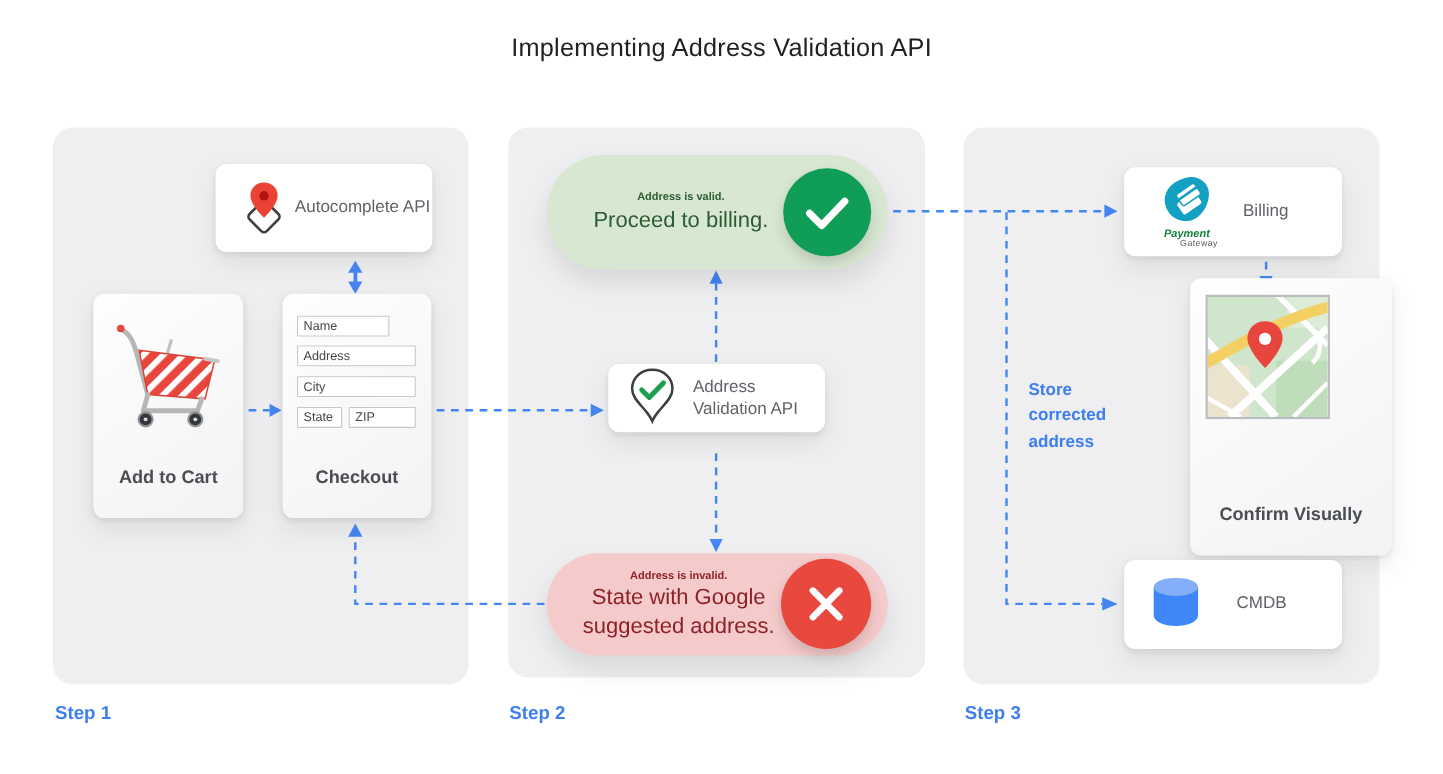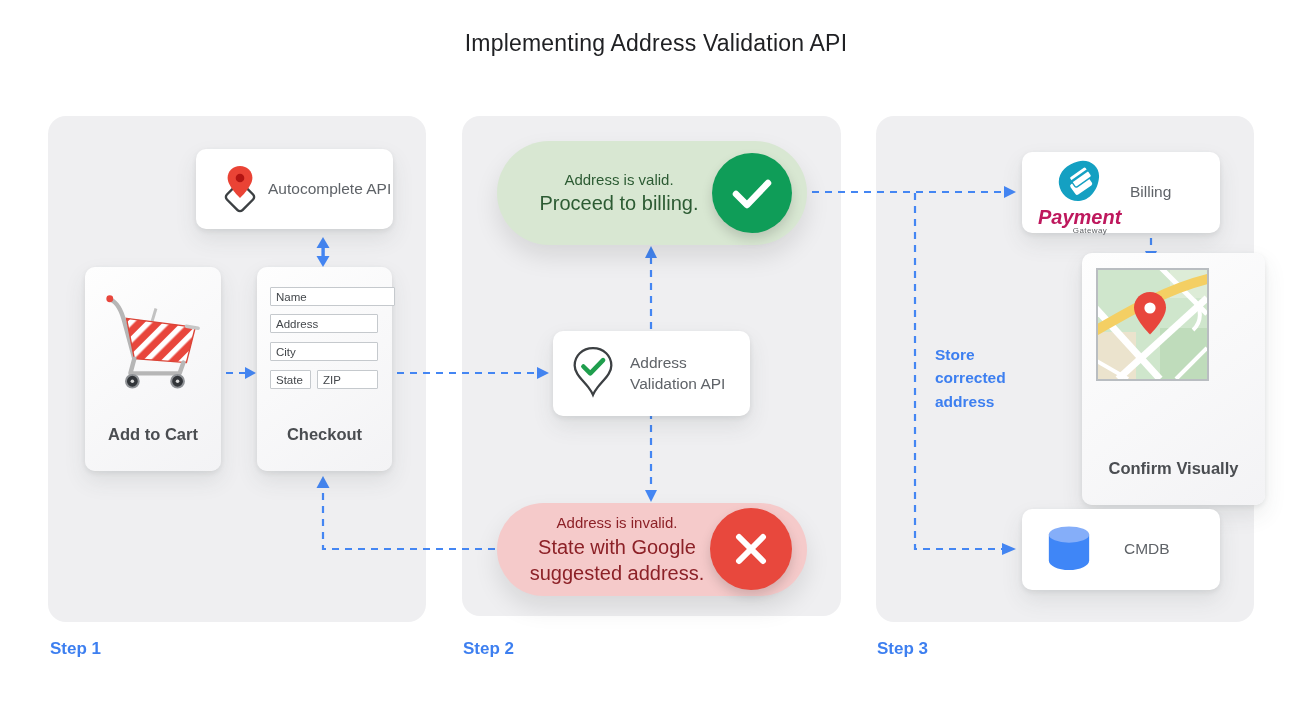--- a/index.html
+++ b/index.html
@@ -31,45 +31,45 @@
     font-size:16.5px;font-weight:700;color:#4a4d51;line-height:1.25;}
 
   .autocomplete-card{left:196px;top:149px;width:197px;height:80px;padding:0;}
   .autocomplete-card .icn{flex:none;margin-left:16px;}
   .cart-card{left:85px;top:267px;width:136px;height:204px;}
   .cart-card .icn{position:absolute;left:9px;top:16px;}
   .checkout-card{left:257px;top:267px;width:135px;height:204px;}
   .field{position:absolute;height:19px;line-height:19px;background:#fff;
     border:1.3px solid #c5c9cd;border-radius:1px;font-size:11.5px;color:#43474b;
     padding-left:5px;box-sizing:border-box;}
-  .f-name{left:13px;top:20px;width:125px;}
+  .f-name{left:13px;top:20px;width:84px;}
   .f-address{left:13px;top:47px;width:108px;}
   .f-city{left:13px;top:75px;width:108px;}
   .f-state{left:13px;top:103px;width:41px;}
   .f-zip{left:60px;top:103px;width:61px;}
 
   .pill{position:absolute;box-shadow:0 12px 24px rgba(0,0,0,.10);}
   .valid-pill{left:497px;top:141px;width:310px;height:104px;border-radius:52px;background:#d8e7d2;}
   .invalid-pill{left:497px;top:503px;width:310px;height:93px;border-radius:47px;background:#f5caca;}
   .pill-text{position:absolute;top:0;bottom:0;display:flex;flex-direction:column;
     justify-content:center;text-align:center;}
   .valid-pill .pill-text{left:26px;width:192px;color:#2c5b33;}
   .invalid-pill .pill-text{left:28px;width:184px;color:#8c2127;}
-  .pill-title{font-size:15px;font-weight:400;line-height:1.35;}
+  .pill-title{font-size:10px;font-weight:700;line-height:1.35;}
   .pill-sub{font-size:20px;line-height:1.3;}
   .status-circle{position:absolute;border-radius:50%;box-shadow:0 6px 12px rgba(0,0,0,.15);}
   .circle-green{right:15px;top:12px;width:80px;height:80px;background:#0f9d58;}
   .circle-red{right:15px;top:5px;width:82px;height:82px;background:#e8483d;}
 
-  .validation-card{left:553px;top:331px;width:197px;height:85px;gap:15px;}
+  .validation-card{left:553px;top:331px;width:197px;height:62px;gap:15px;}
   .validation-card .icn{flex:none;margin-left:18px;}
 
   .billing-card{left:1022px;top:152px;width:198px;height:81px;}
   .pg-logo{position:absolute;left:16px;top:8px;width:82px;text-align:center;}
-  .pg-name{font-size:20px;font-weight:700;font-style:italic;color:#be185d;line-height:1;margin-top:1px;}
+  .pg-name{font-size:10px;font-weight:700;font-style:italic;color:#15803d;line-height:1;margin-top:1px;}
   .pg-sub{font-size:8px;color:#5a5d60;letter-spacing:.4px;line-height:1.1;padding-left:22px;}
   .billing-card .card-label{position:absolute;left:108px;top:30px;}
 
   .confirm-card{left:1082px;top:253px;width:139px;height:252px;padding-left:44px;}
   .map-box{position:absolute;left:14px;top:15px;width:109px;height:109px;
     border:2px solid #b9bdc1;box-sizing:content-box;overflow:hidden;}
   .confirm-card .big-label{bottom:26px;}
 
   .cmdb-card{left:1022px;top:509px;width:198px;height:81px;}
   .cmdb-card .icn{flex:none;margin-left:22px;}

